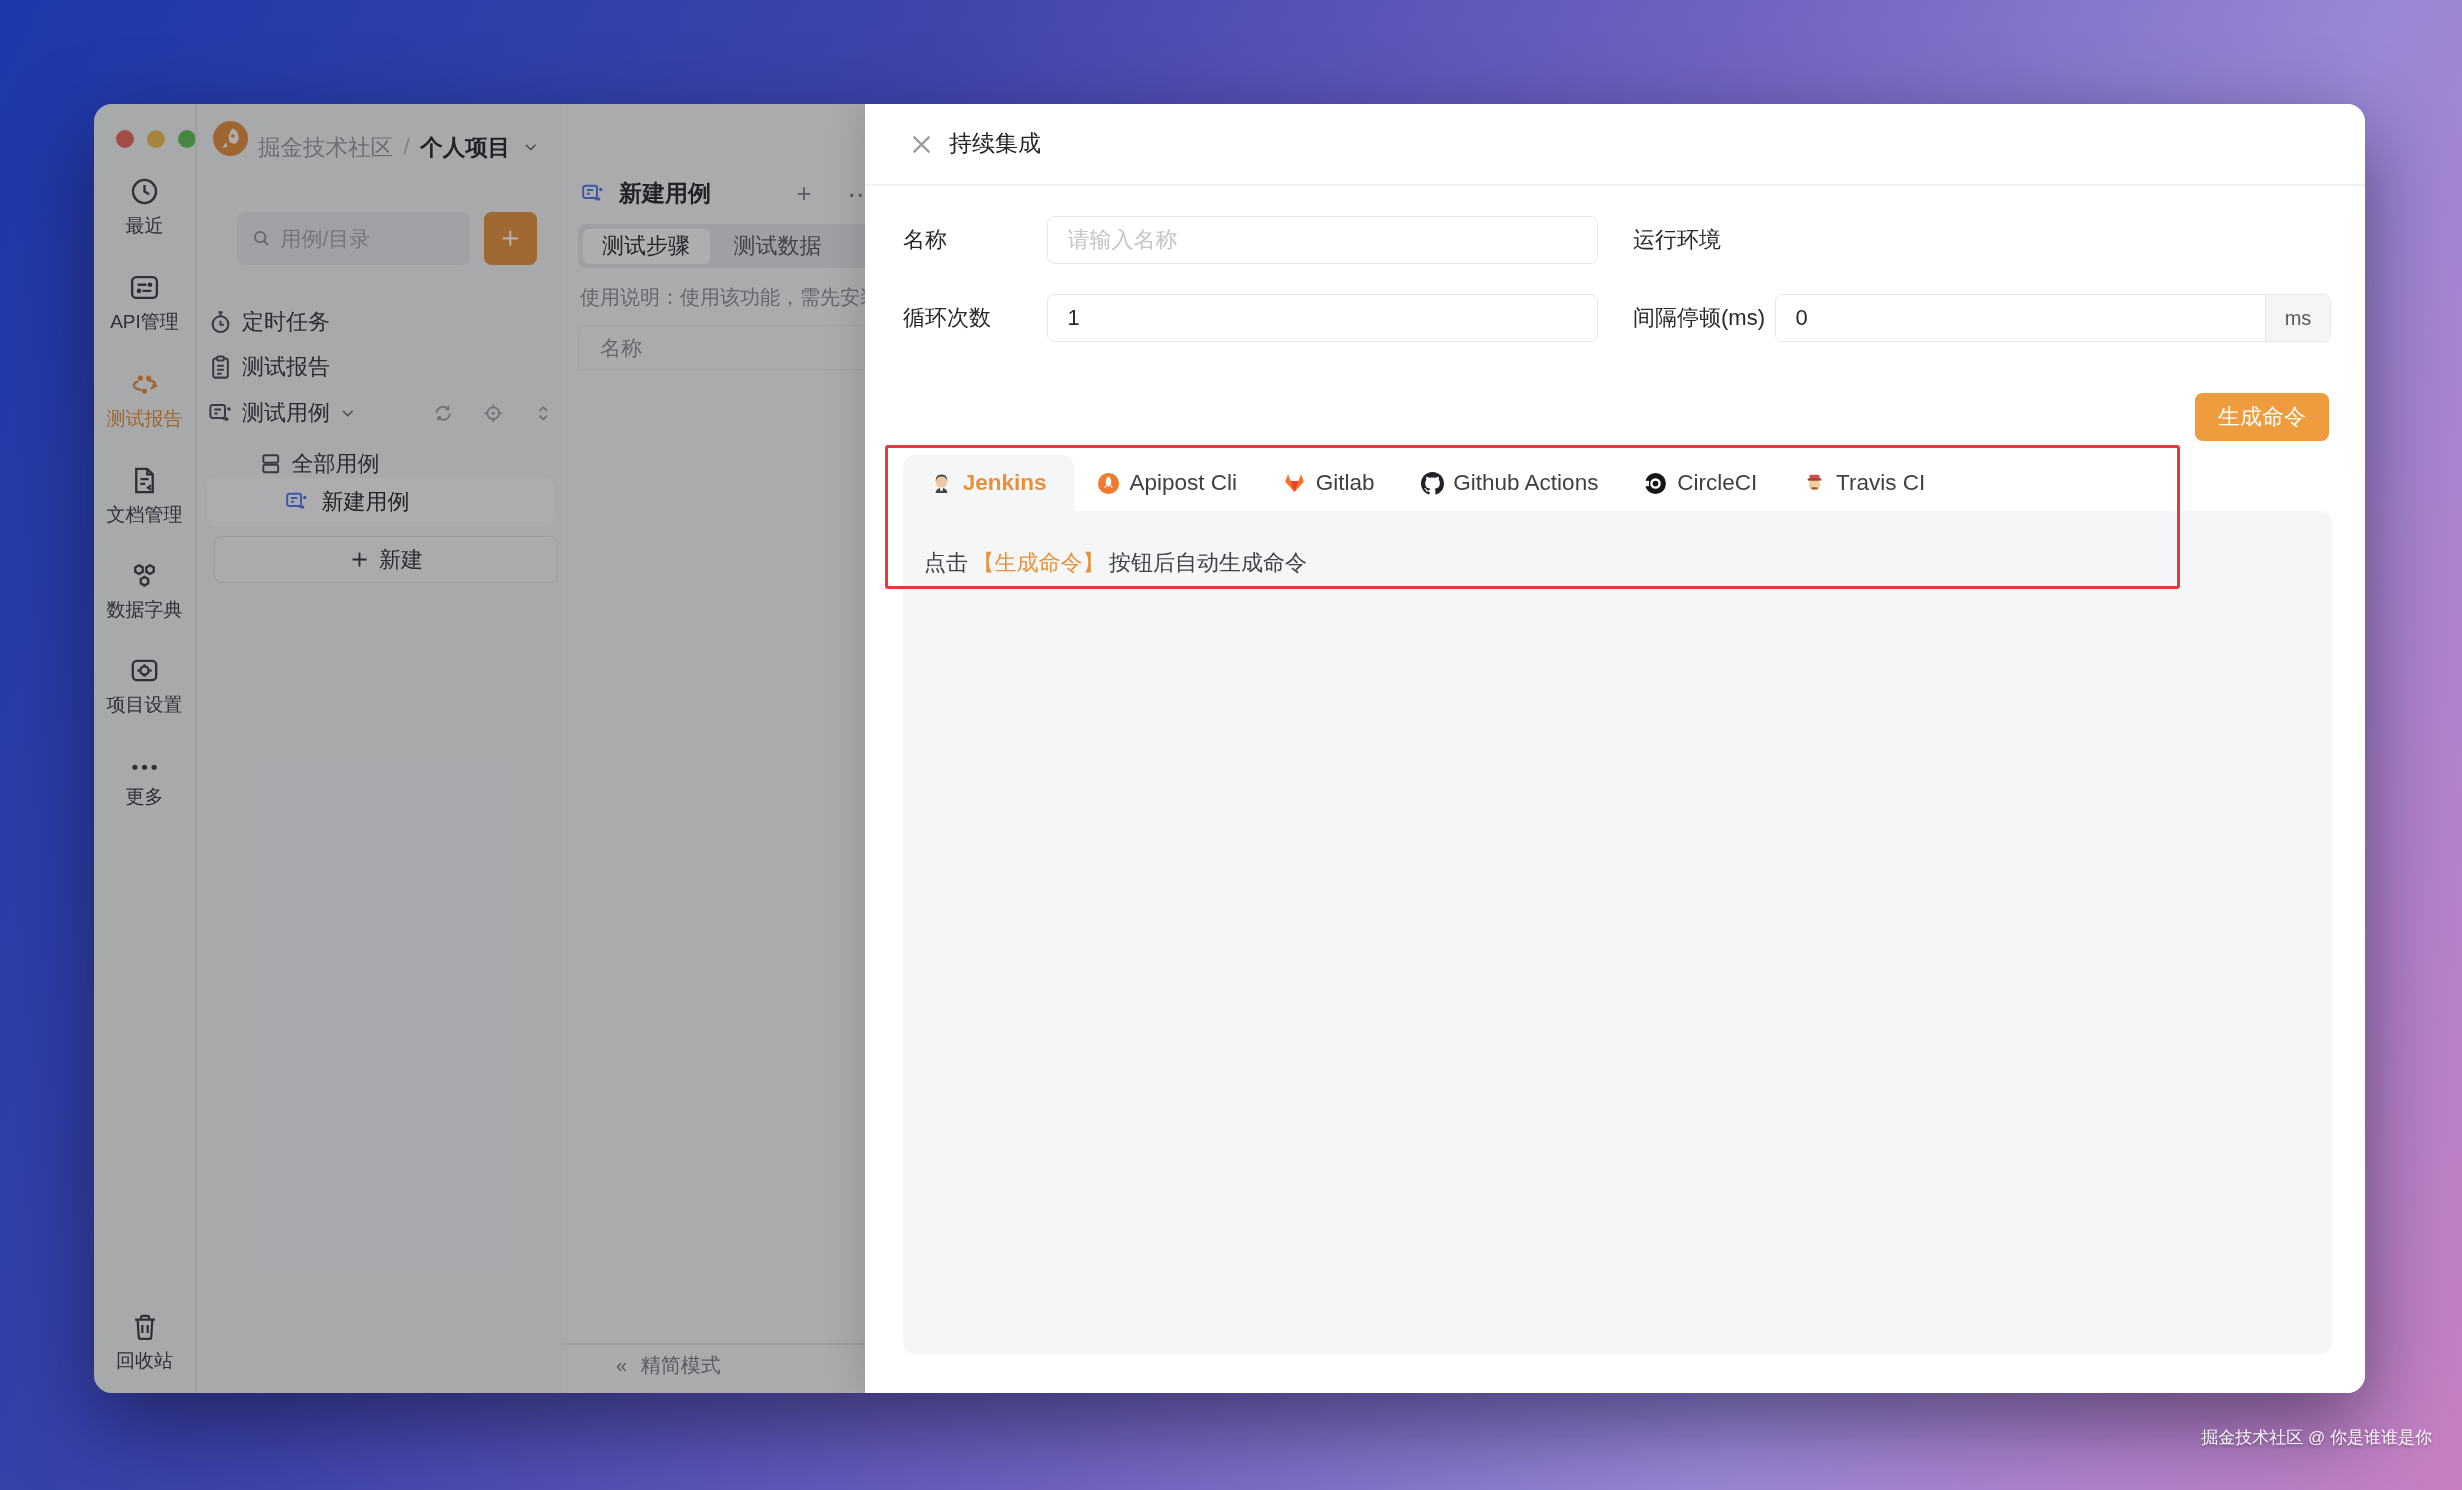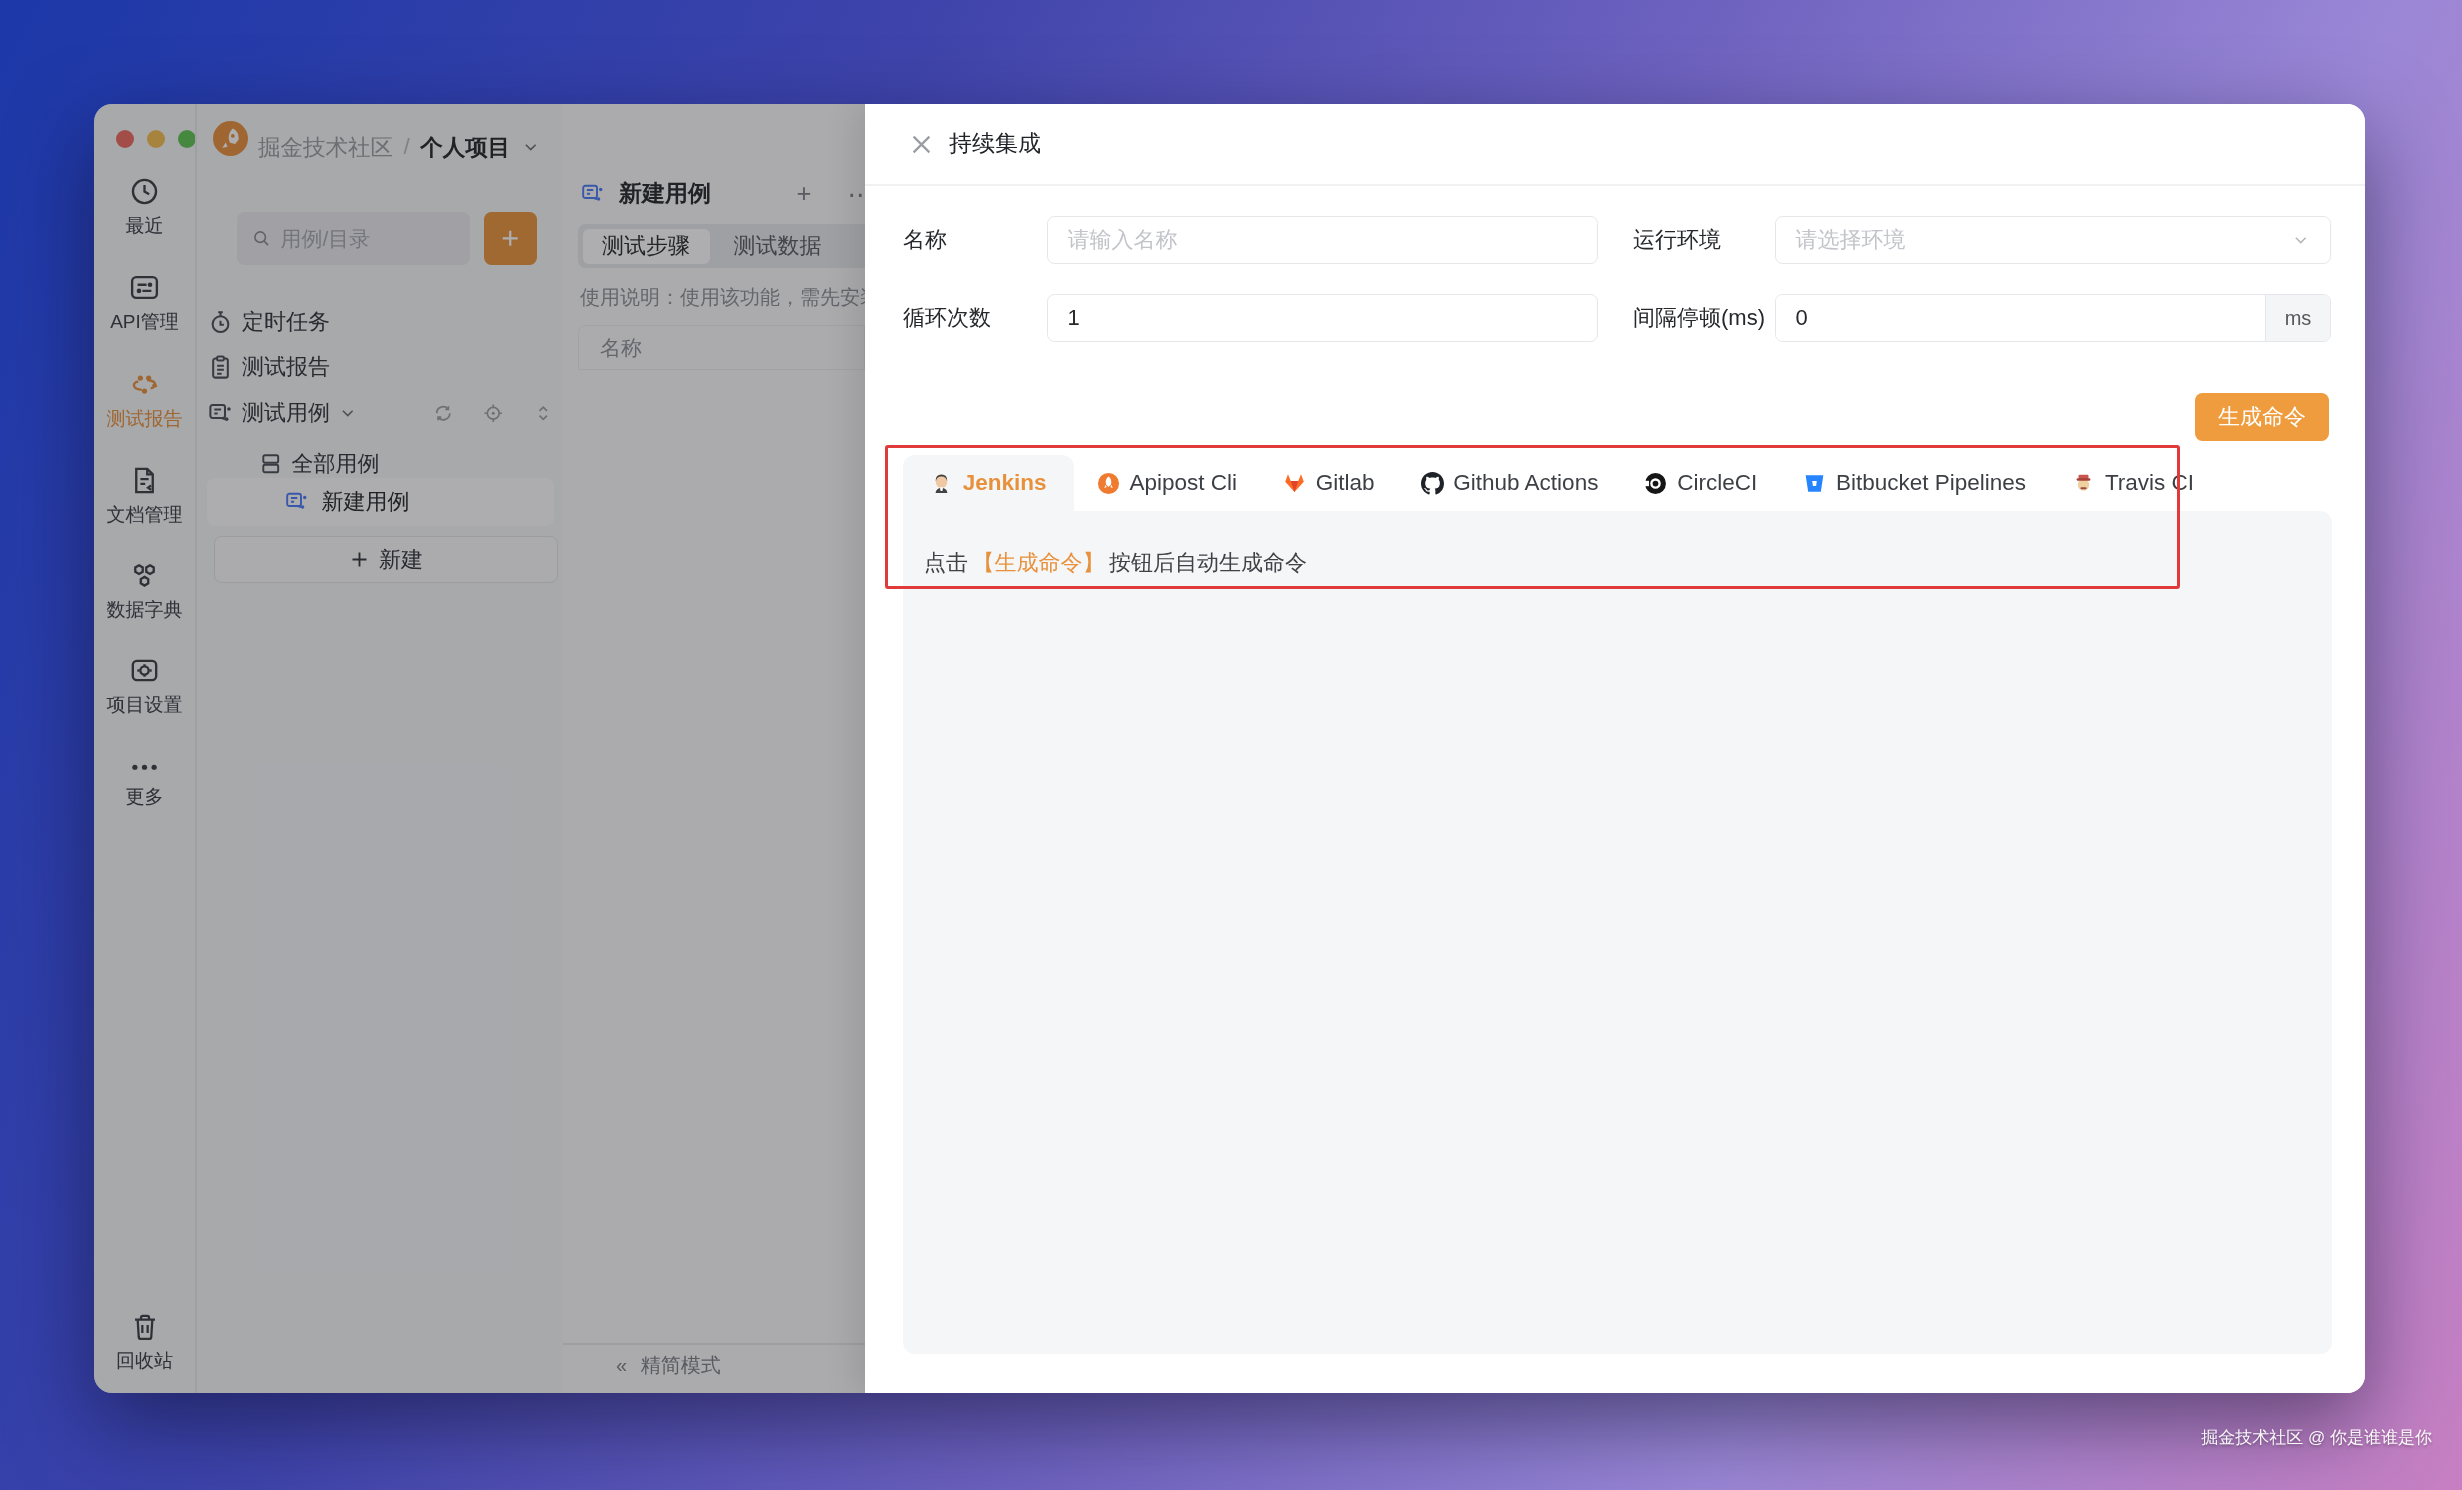--- a/index.html
+++ b/index.html
@@ -266,27 +266,20 @@
 
       <svg class="abs" style="left:43px;top:27px" width="27" height="27" viewBox="0 0 24 24" fill="none" stroke="#9a9da2" stroke-width="2">
           <path d="M5 5l14 14M19 5 5 19"></path>
         </svg>
       <div class="abs" style="left:84px;top:24px;font-size:23px;font-weight:normal;color:#212328">持续集成</div>
       <div class="abs" style="left:0;top:80px;width:1500px;height:1.5px;background:#f0f1f3"></div>
 
       <div class="f-label" style="left:38px;top:122px">名称</div>
       <input class="inp" style="left: 182px; top: 112px; width: 551px;" placeholder="请输入名称">
       <div class="f-label" style="left:768px;top:122px">运行环境</div>
-      <div class="inp flex" style="left:910px;top:112px;width:556px;display:flex">
-        <span style="color:#c2c4c9">请选择环境</span>
-        <span style="flex:1"></span>
-        <svg width="19.5" height="19.5" viewBox="0 0 24 24" fill="none" stroke="#b6b8bd" stroke-width="2">
-            <path d="M6 9.5l6 6 6-6"></path>
-          </svg>
-      </div>
 
       <div class="f-label" style="left:38px;top:200px">循环次数</div>
       <input class="inp" style="left: 182px; top: 190px; width: 551px;" value="1">
       <div class="f-label" style="left:768px;top:200px">间隔停顿(ms)</div>
       <div class="abs flex" style="left:910px;top:190px;width:556px;height:48px;border:1.5px solid #e5e6e9;border-radius:7.5px;background:#fff;overflow:hidden">
         <input style="flex: 1 1 0%; height: 100%; border: none; outline: none; font-size: 22px; color: rgb(38, 40, 43); padding: 0px 19.5px; font-family: inherit;" value="0">
         <span class="flex" style="width:65px;height:100%;justify-content:center;background:#f4f5f7;border-left:1.5px solid #e5e6e9;font-size:20px;color:#55585d">ms</span>
       </div>
 
       <div class="abs flex" style="left:1330px;top:289px;width:134px;height:48px;justify-content:center;background:#EE9C3D;border-radius:7.5px;color:#fff;font-size:22px">生成命令</div>
@@ -325,27 +318,20 @@
         <div class="ci-tab">
           <svg width="23" height="23" viewBox="0 0 24 24">
               <circle cx="12" cy="12" r="8.2" fill="none" stroke="#161616" stroke-width="5.4"></circle>
               <circle cx="12" cy="12" r="3" fill="#161616"></circle>
               <rect x="0" y="9.2" width="5.2" height="5.6" fill="#fff"></rect>
             </svg>
           <span>CircleCI</span>
         </div>
         <div class="ci-tab">
           <svg width="23" height="23" viewBox="0 0 24 24">
-              <path d="M2.8 3.5h18.4L18.6 20.6H5.4z" fill="#2684FF"></path>
-              <path d="M9.6 9.3h4.8l-.75 5.2h-3.3z" fill="#fff"></path>
-            </svg>
-          <span>Bitbucket Pipelines</span>
-        </div>
-        <div class="ci-tab">
-          <svg width="23" height="23" viewBox="0 0 24 24">
               <circle cx="12" cy="13.5" r="6" fill="#efd0a0"></circle>
               <rect x="6.8" y="2.8" width="10.4" height="5.2" rx="1.2" fill="#c8564e"></rect>
               <rect x="4.8" y="6.6" width="14.4" height="2.6" rx="1.3" fill="#a8403a"></rect>
               <rect x="8.8" y="15.8" width="6.4" height="2.2" rx="1.1" fill="#9c4b40"></rect>
             </svg>
           <span>Travis CI</span>
         </div>
       </div>
 
       <div class="abs" style="left:38px;top:407px;width:1429px;height:843px;background:#f5f6f8;border-radius:0 12px 12px 12px">

